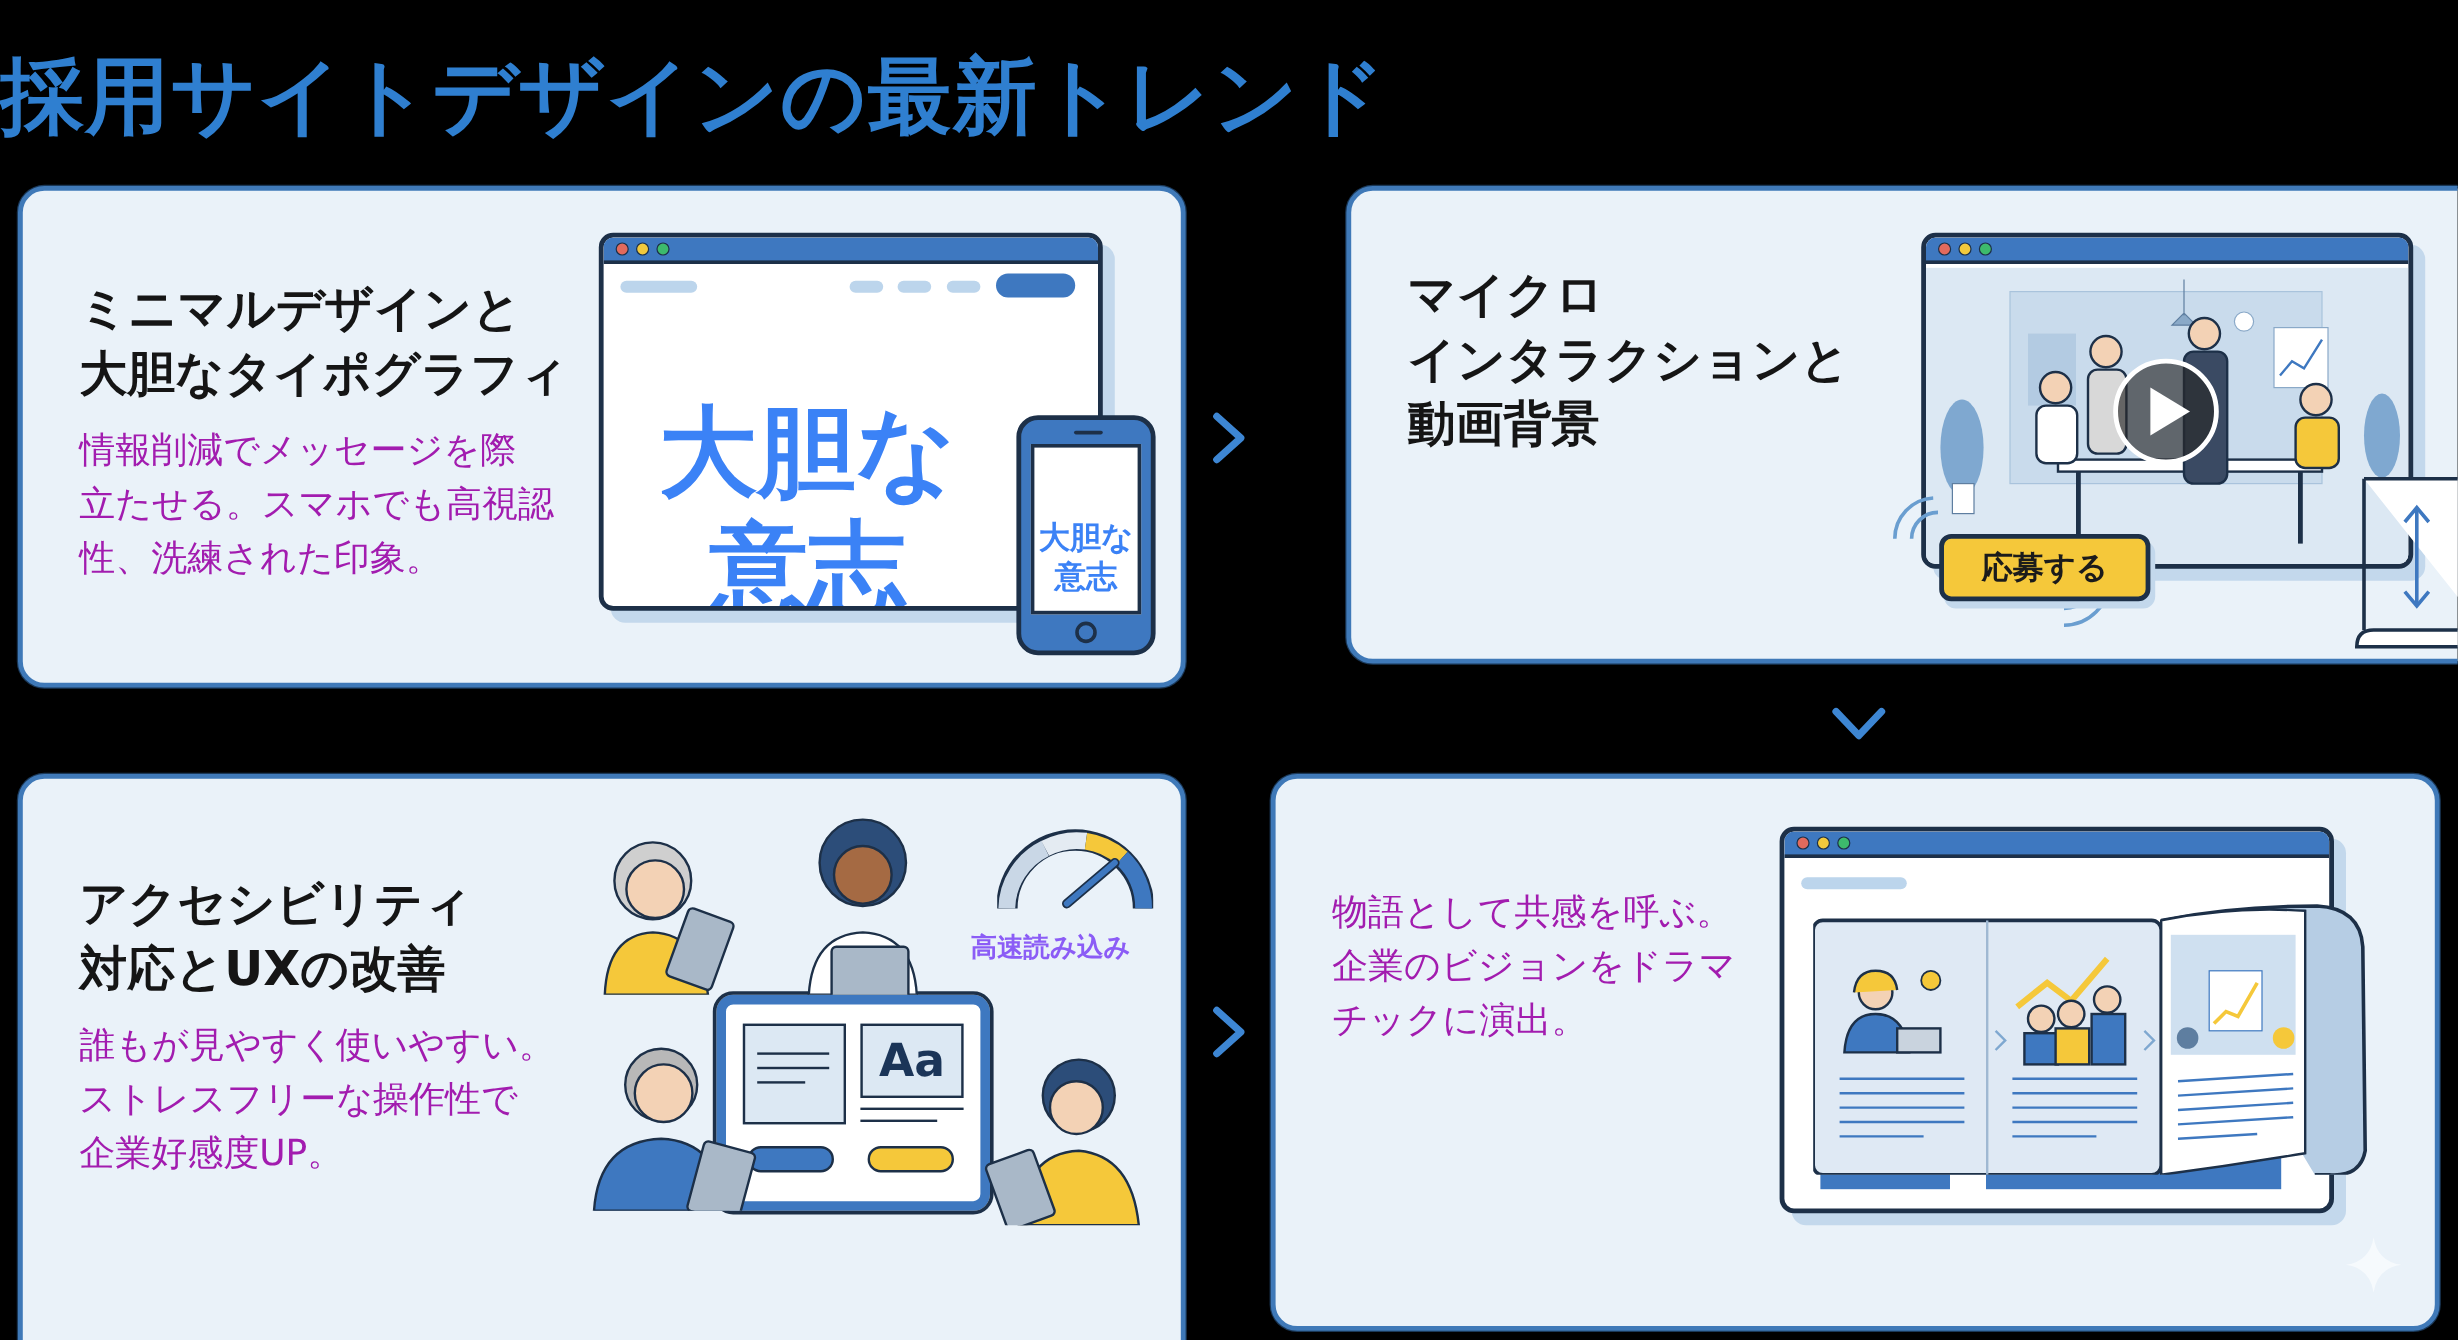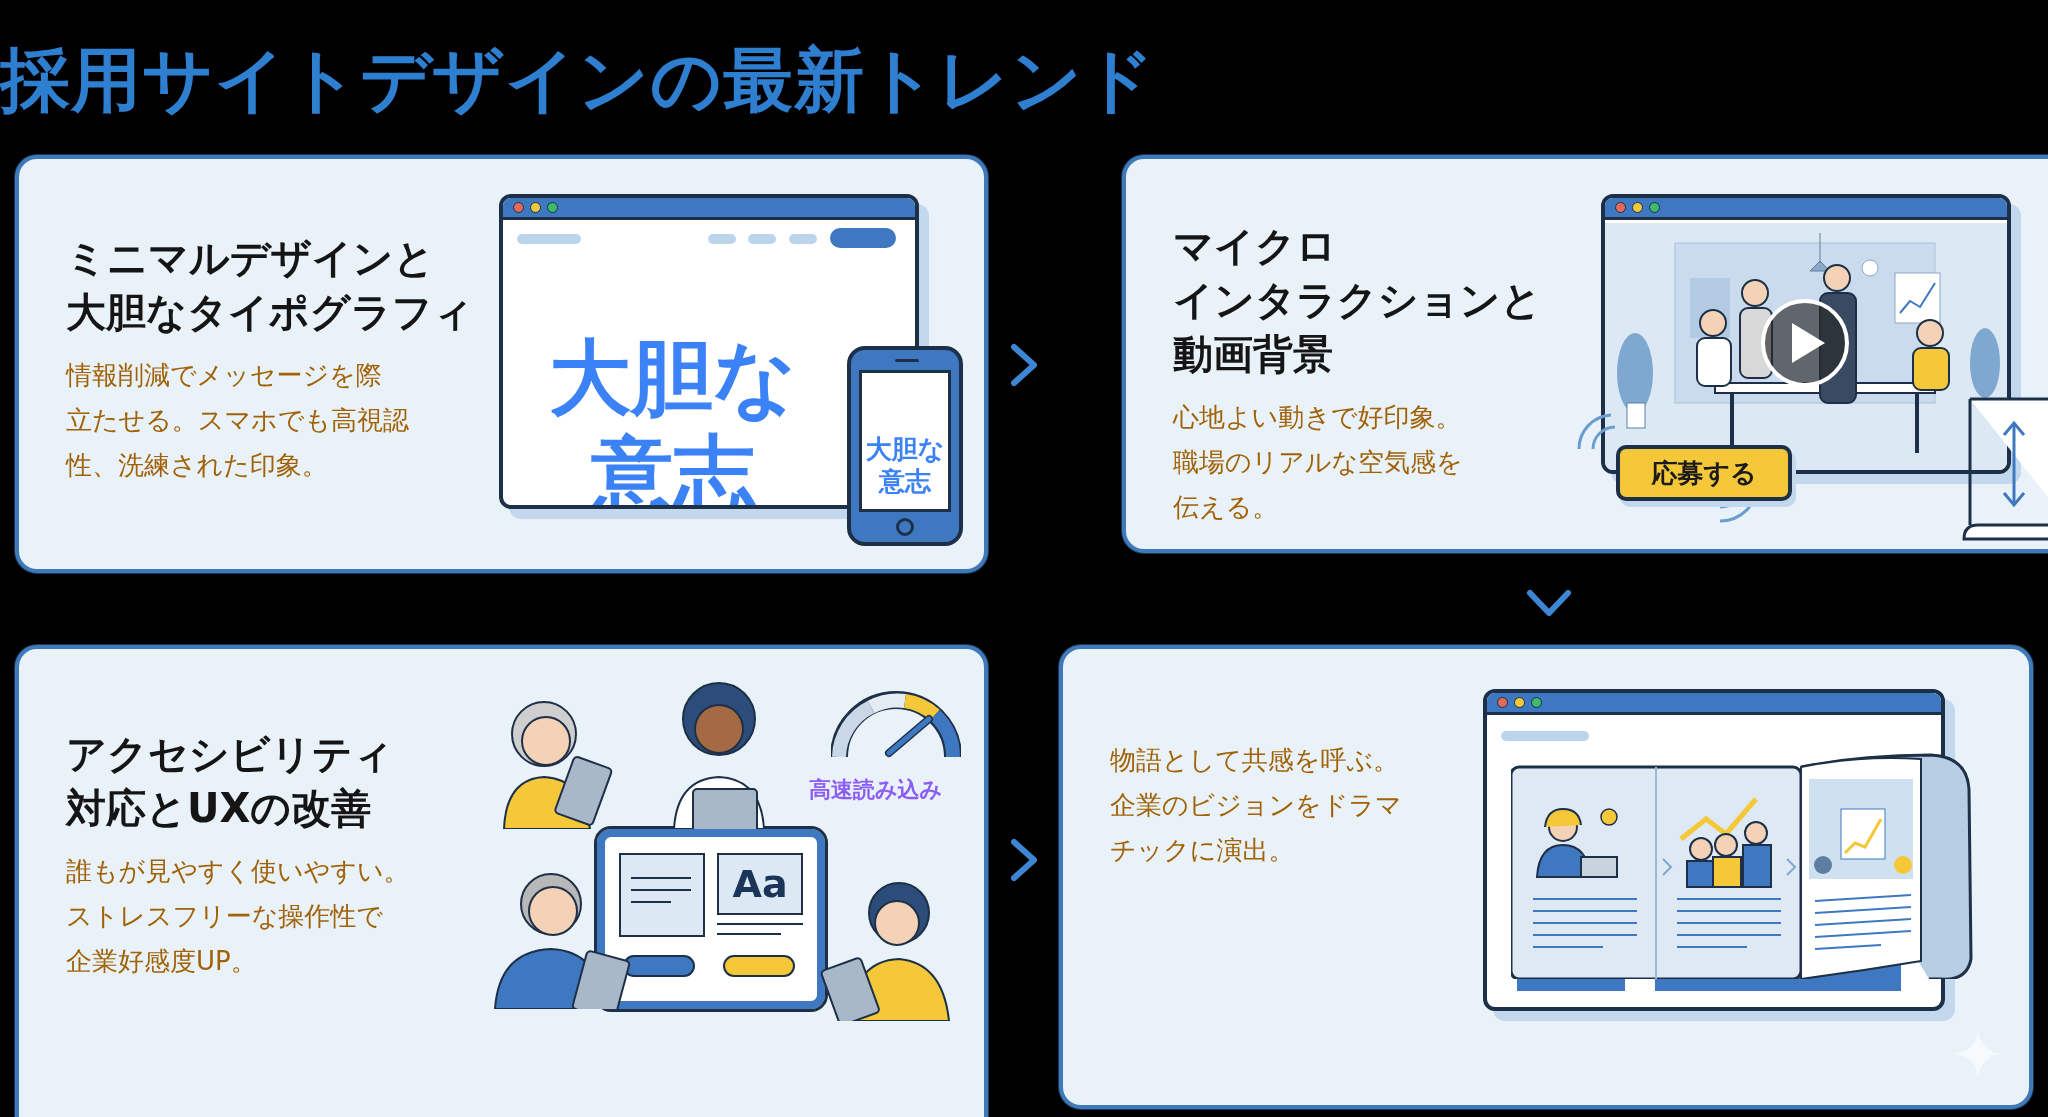--- a/index.html
+++ b/index.html
@@ -18,21 +18,21 @@
     box-shadow: 0 0 0 1px #1a3858;
     overflow: hidden;
   }
   #p1 { left: 15px; top: 155px; width: 973px; height: 418px; }
   #p2 { left: 1112px; top: 155px; width: 974px; height: 398px; margin-left: 10px; }
   #p3 { left: 15px; top: 645px; width: 973px; height: 600px; }
   #p4 { left: 1059px; top: 645px; width: 974px; height: 464px; }
 
   .panel-text { position: absolute; left: 47px; }
   .panel-heading { font-size: 40px; font-weight: bold; line-height: 54px; color: #151515; white-space: pre-line; }
-  .panel-desc { font-size: 26px; line-height: 45px; color: #a16207; white-space: pre-line; margin-top: 14px; }
+  .panel-desc { font-size: 30px; line-height: 45px; color: #a21caf; white-space: pre-line; margin-top: 14px; }
 
   .arrow { position: absolute; width: 44px; height: 44px; }
   .arrow svg { width: 100%; height: 100%; }
 
   
   .browser { position: absolute; background: #fff; border: 4px solid #1d3048; border-radius: 12px; overflow: hidden; box-shadow: 10px 10px 0 #c3d8ec; }
   .browser-bar { height: 22px; background: #3e78c0; display: flex; align-items: center; gap: 6px; padding-left: 10px; border-bottom: 3px solid #1d3048; }
   .dot { width: 11px; height: 11px; border-radius: 50%; border: 1.5px solid #1d3048; }
   .dot.r { background: #e26a5d; } .dot.y { background: #f1c93c; } .dot.g { background: #3dba6c; }
 
@@ -87,23 +87,20 @@
     </div>
     <div class="phone-home"></div>
   </div>
 </section>
 
 <section class="panel" id="p2">
   <div class="panel-text" style="top:60px;">
     <div class="panel-heading">マイクロ
 インタラクションと
 動画背景</div>
-    <div class="panel-desc">心地よい動きで好印象。
-職場のリアルな空気感を
-伝える。</div>
   </div>
 
   <div class="browser" style="left:475px; top:35px; width:410px; height:280px;">
     <div class="browser-bar">
       <span class="dot r"></span>
       <span class="dot y"></span>
       <span class="dot g"></span>
     </div>
     <svg width="402" height="250" viewBox="0 0 402 250" style="position:absolute; left:0; top:25px;">
       <rect width="402" height="250" fill="#dce8f3"></rect>

